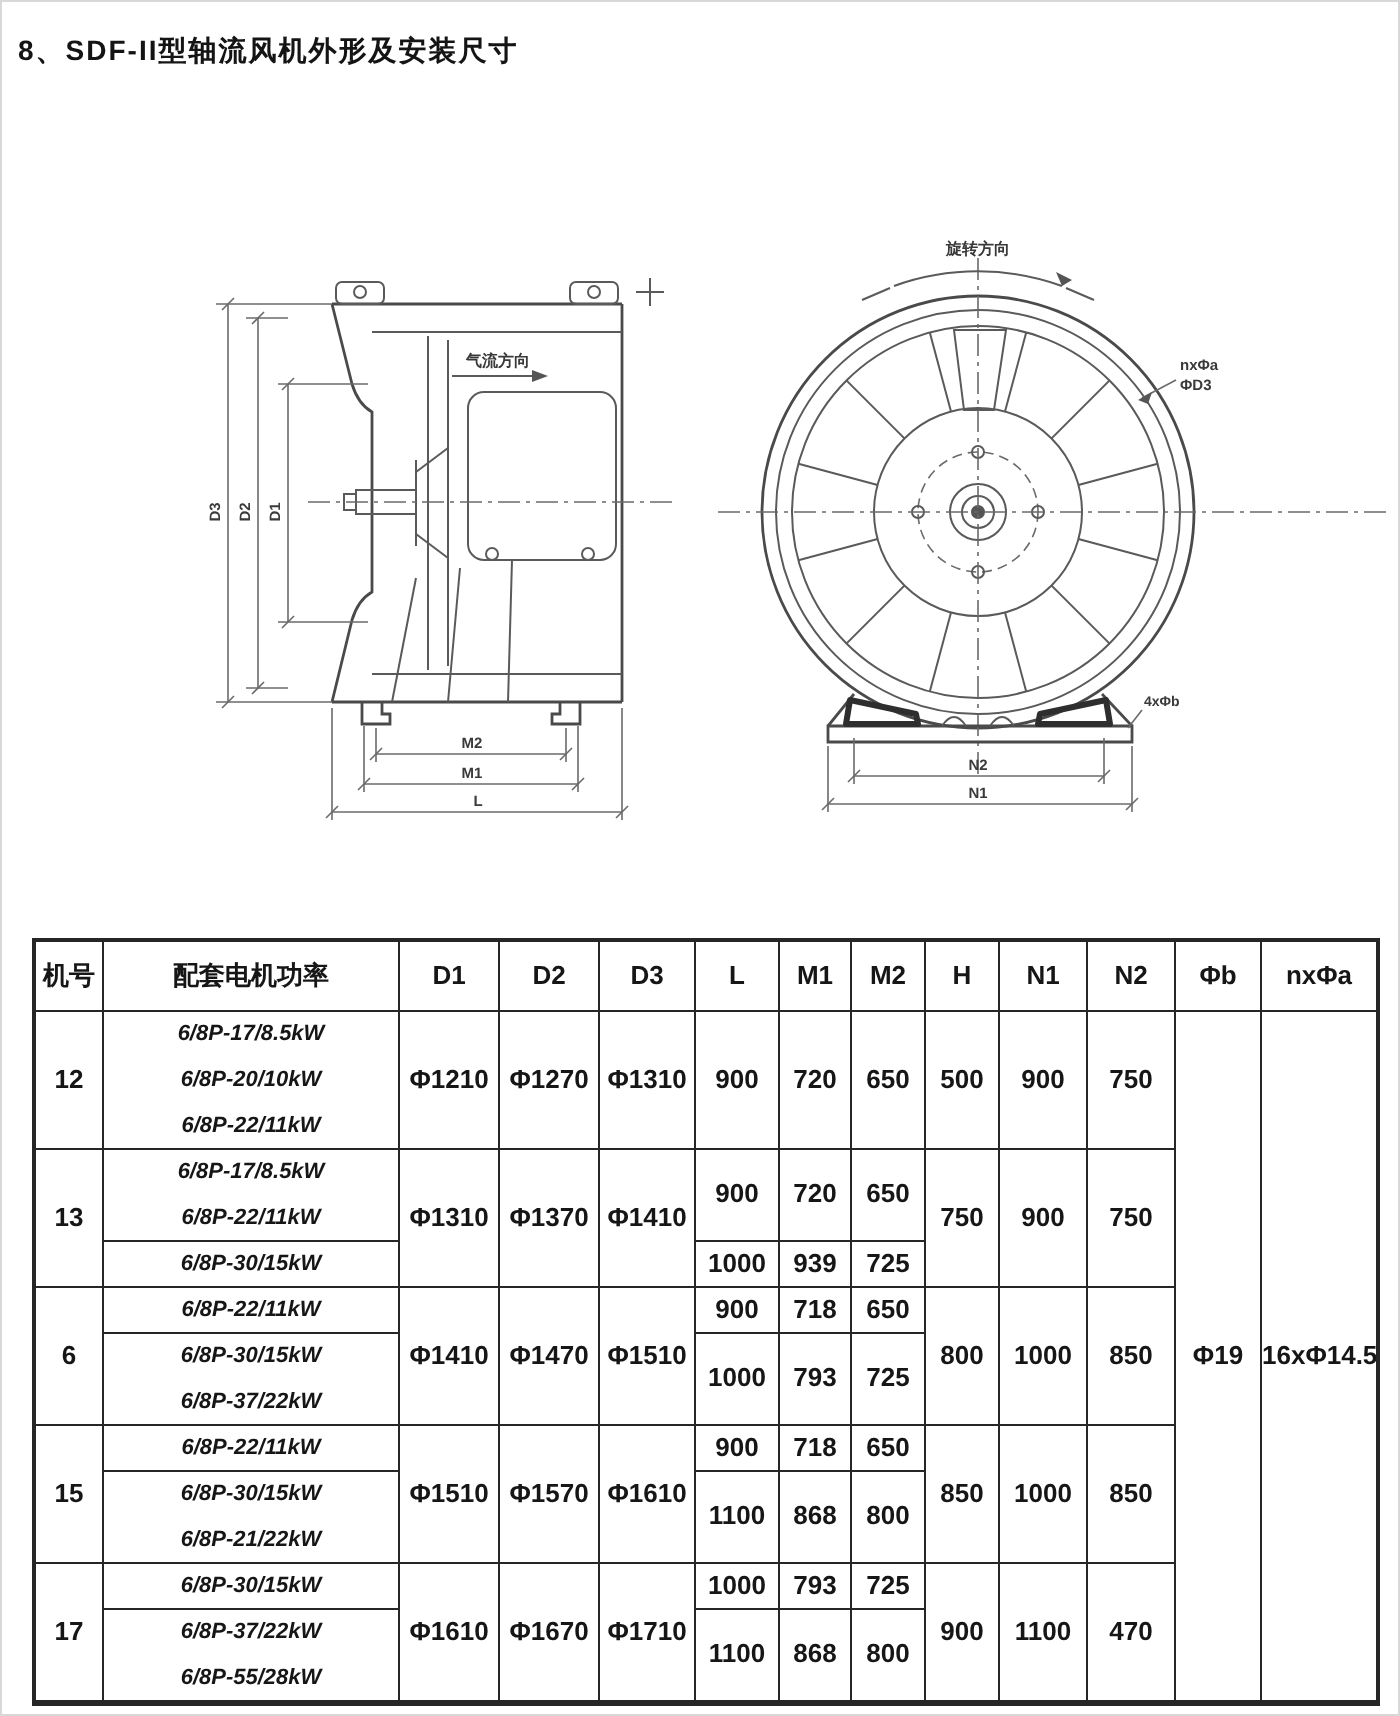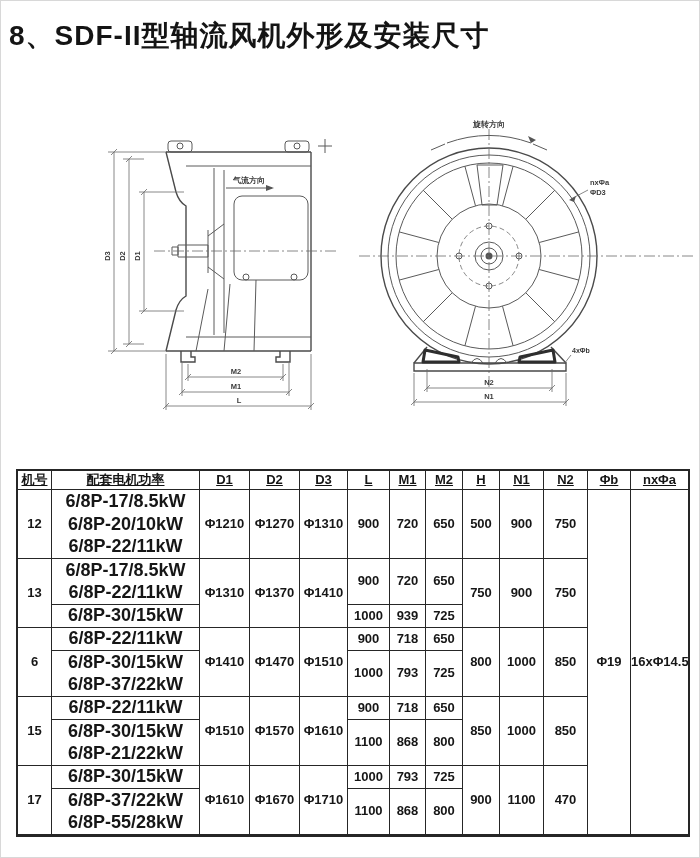--- a/index.html
+++ b/index.html
@@ -4,21 +4,21 @@
 <style>
   html,body { margin:0; padding:0; background:#e8e8e8; }
   .page {
     position:relative; width:700px; height:858px; margin:0 auto;
     background:#fff; border:1px solid #d8d8d8; box-sizing:border-box;
     font-family:"Liberation Sans","DejaVu Sans",sans-serif; color:#111;
     overflow:hidden;
   }
   .title {
     position:absolute; top:16px; left:8px; margin:0;
-    font-size:28px; font-weight:bold; letter-spacing:1px; color:#141414;
+    font-size:14px; font-weight:bold; letter-spacing:1px; color:#141414;
   }
   svg.draw { position:absolute; }
   svg.draw * { vector-effect:non-scaling-stroke; }
   svg.draw text {
     font-family:"Liberation Sans","DejaVu Sans",sans-serif;
     fill:#3a3a3a; stroke:none; font-weight:bold;
   }
   .ln   { stroke:#5a5a5a; fill:none; stroke-width:1; }
   .lnT  { stroke:#4a4a4a; fill:none; stroke-width:1.4; }
   .thk  { stroke:#2e2e2e; fill:none; stroke-width:3; stroke-linejoin:round; }
@@ -31,25 +31,25 @@
     position:absolute; left:15px; top:468px; width:670px;
     border:2px solid #262626; border-collapse:separate; border-spacing:0;
     table-layout:fixed; background:#fff;
   }
   table.dims th, table.dims td {
     border-right:1px solid #262626; border-bottom:1px solid #262626;
     text-align:center; vertical-align:middle; padding:0;
     font-weight:bold; font-size:13px; color:#161616;
     overflow:hidden; white-space:nowrap; line-height:1.1;
   }
-  table.dims thead tr { height:19px;text-decoration:underline; }
+  table.dims thead tr { height:35px; }
   table.dims tbody tr { height:23px; }
   table.dims .lastcol { border-right:none; }
   table.dims td.nb { border-bottom:none; }
-  table.dims td.motor { font-size:18px; }
+  table.dims td.motor { font-size:11px;font-style:italic; }
 </style>
 </head>
 <body>
 
 <div class="page">
 
   <h1 class="title">8、SDF-II型轴流风机外形及安装尺寸</h1>
 
   <svg class="draw" style="left:95px; top:103px;" width="252" height="312" viewBox="0 0 252 312">
 

